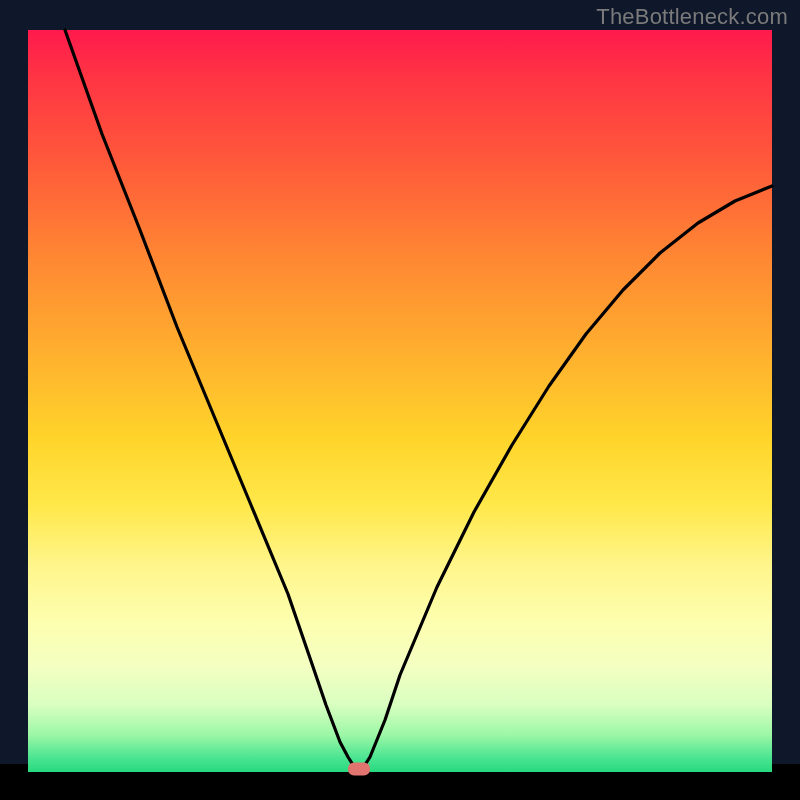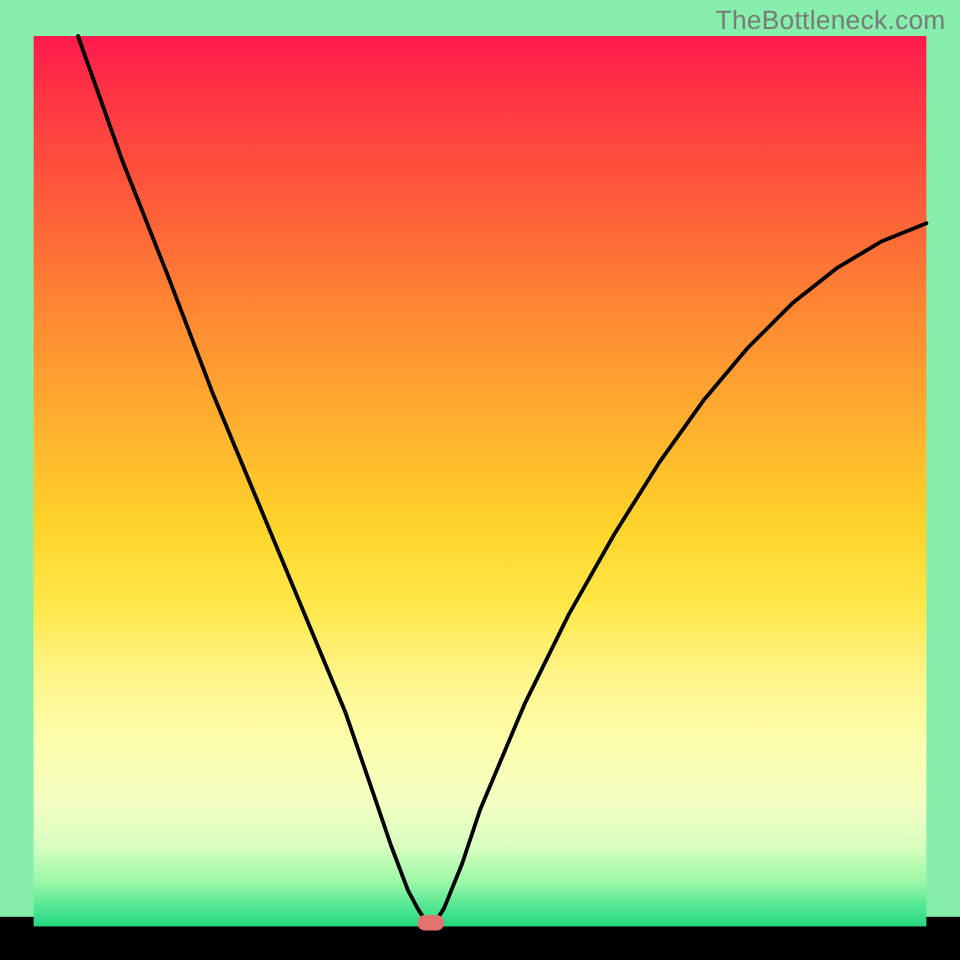--- a/index.html
+++ b/index.html
@@ -10,21 +10,21 @@
     background: #000;
     overflow: hidden;
     font-family: Arial, Helvetica, sans-serif;
   }
   .frame {
     position: absolute;
     left: 0;
     top: 0;
     width: 800px;
     height: 764px;
-    background: #86efac;
+    background: #0f172a;
   }
   .watermark {
     position: absolute;
     top: 4px;
     right: 12px;
     color: #7a7a7a;
     font-size: 22px;
     letter-spacing: 0.2px;
     font-weight: 500;
     z-index: 50;

